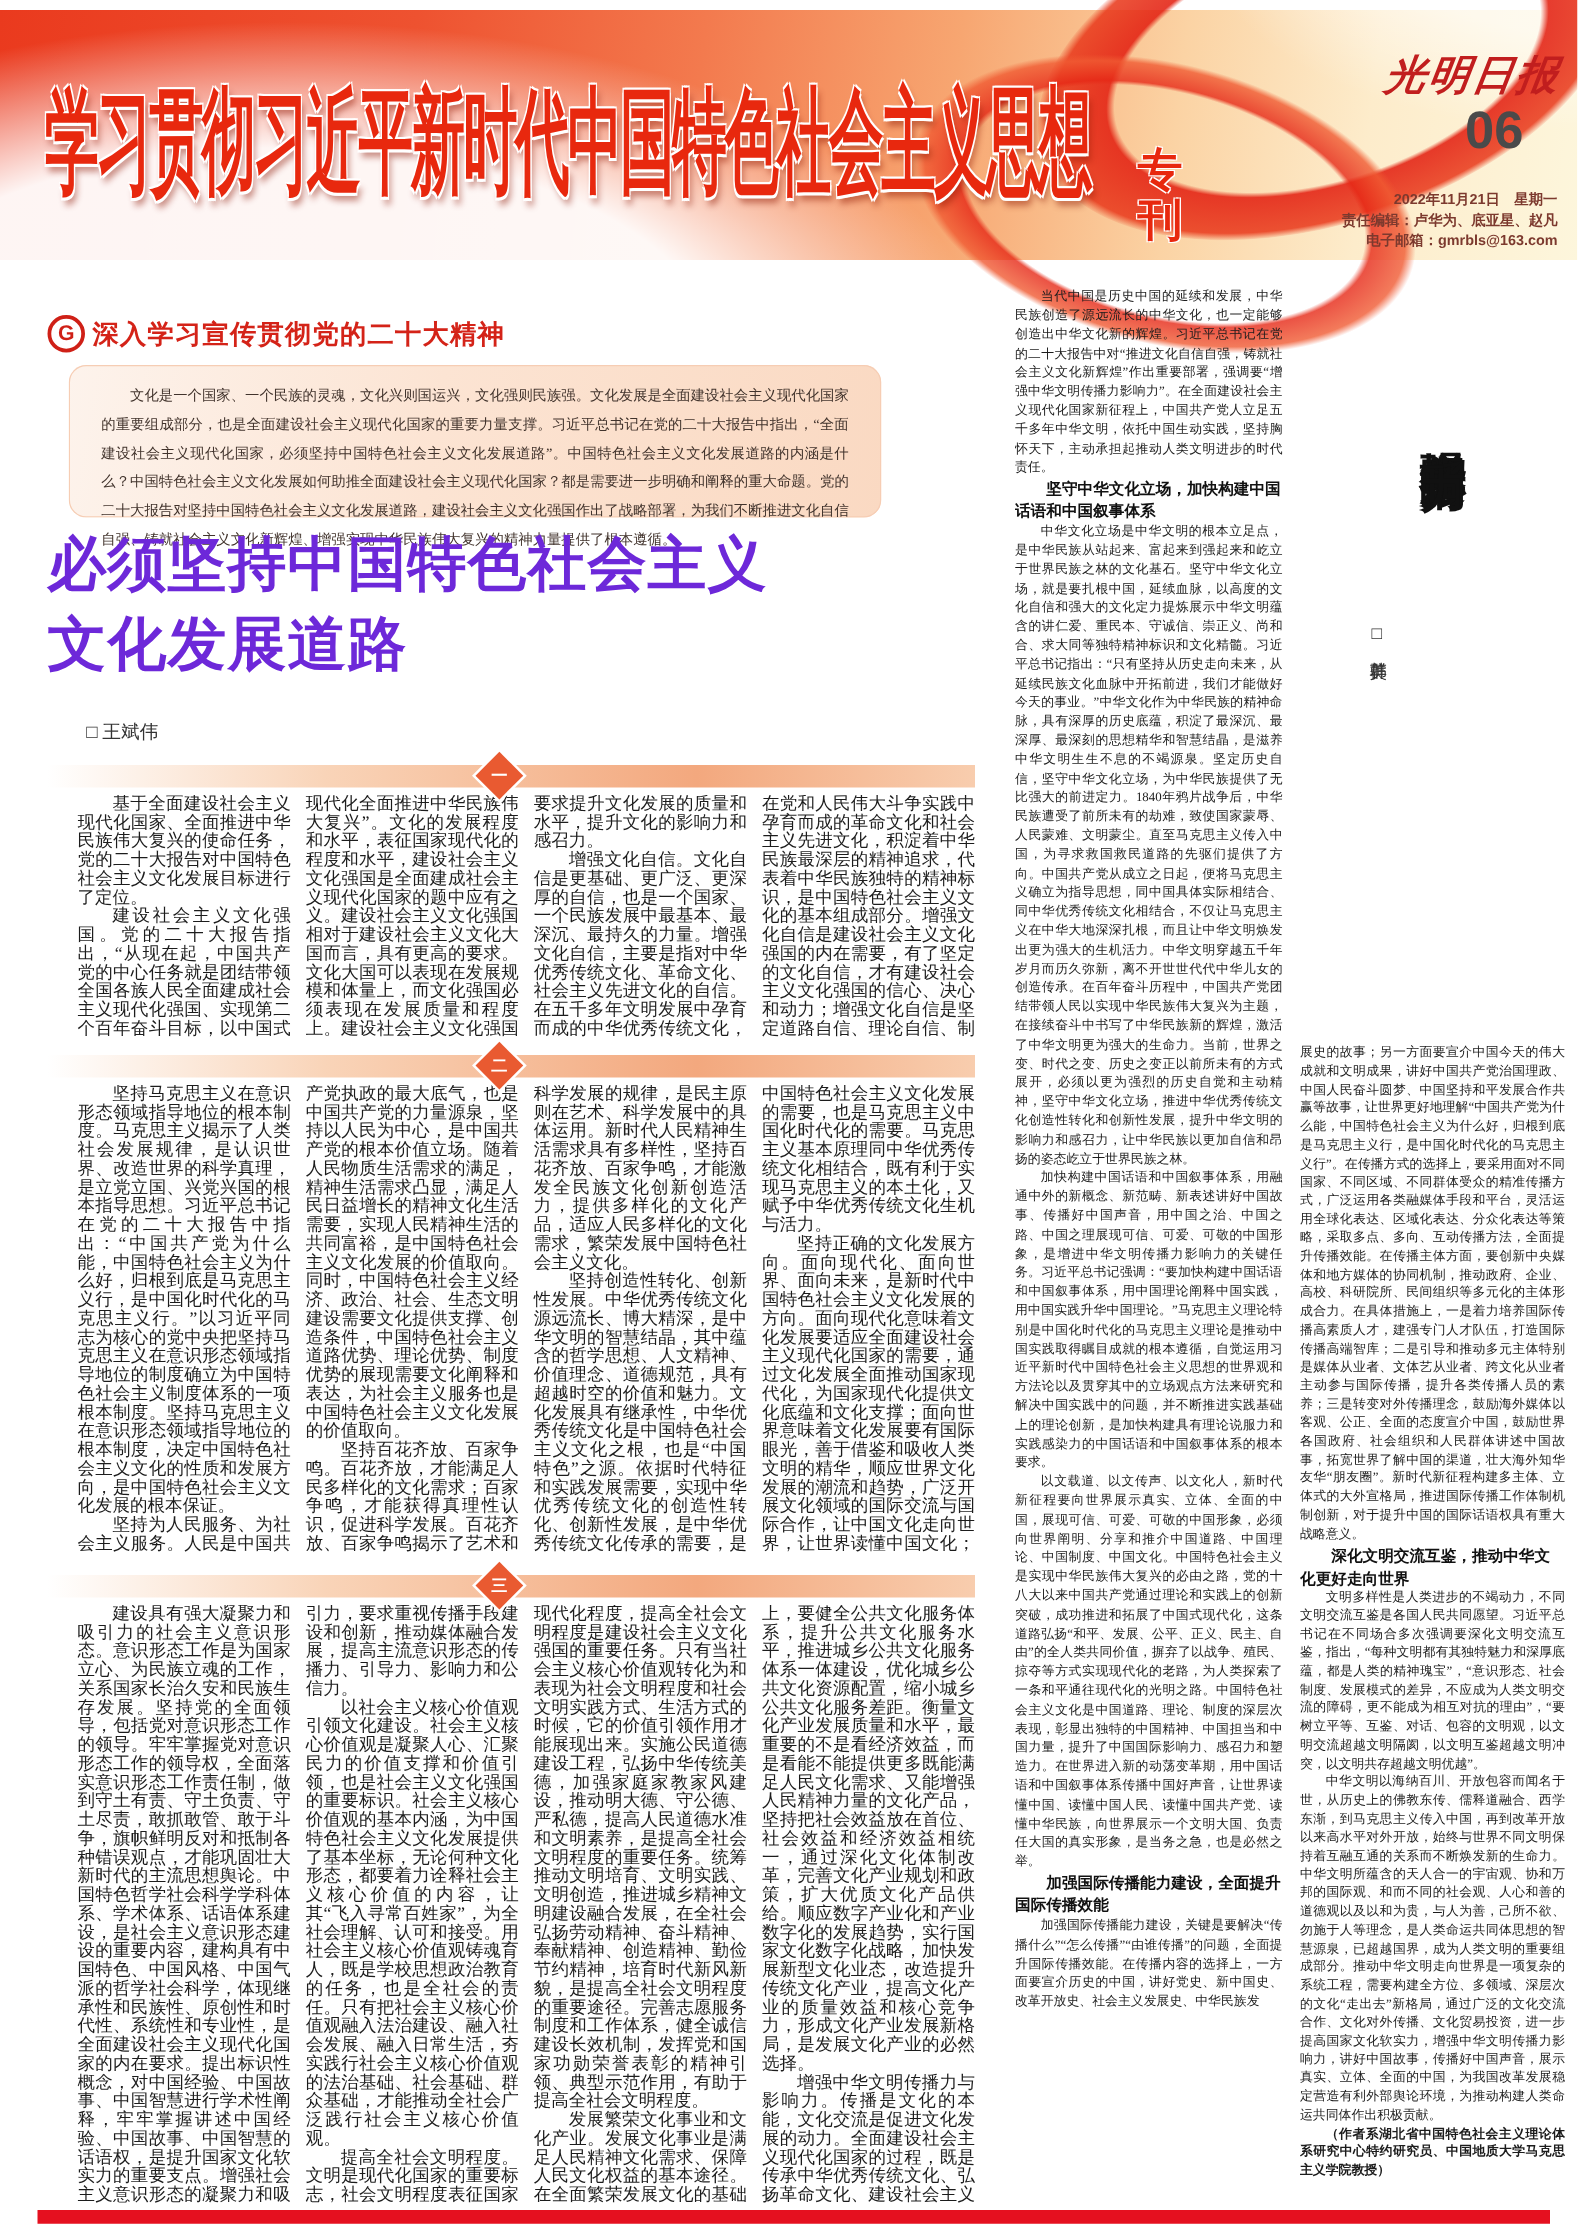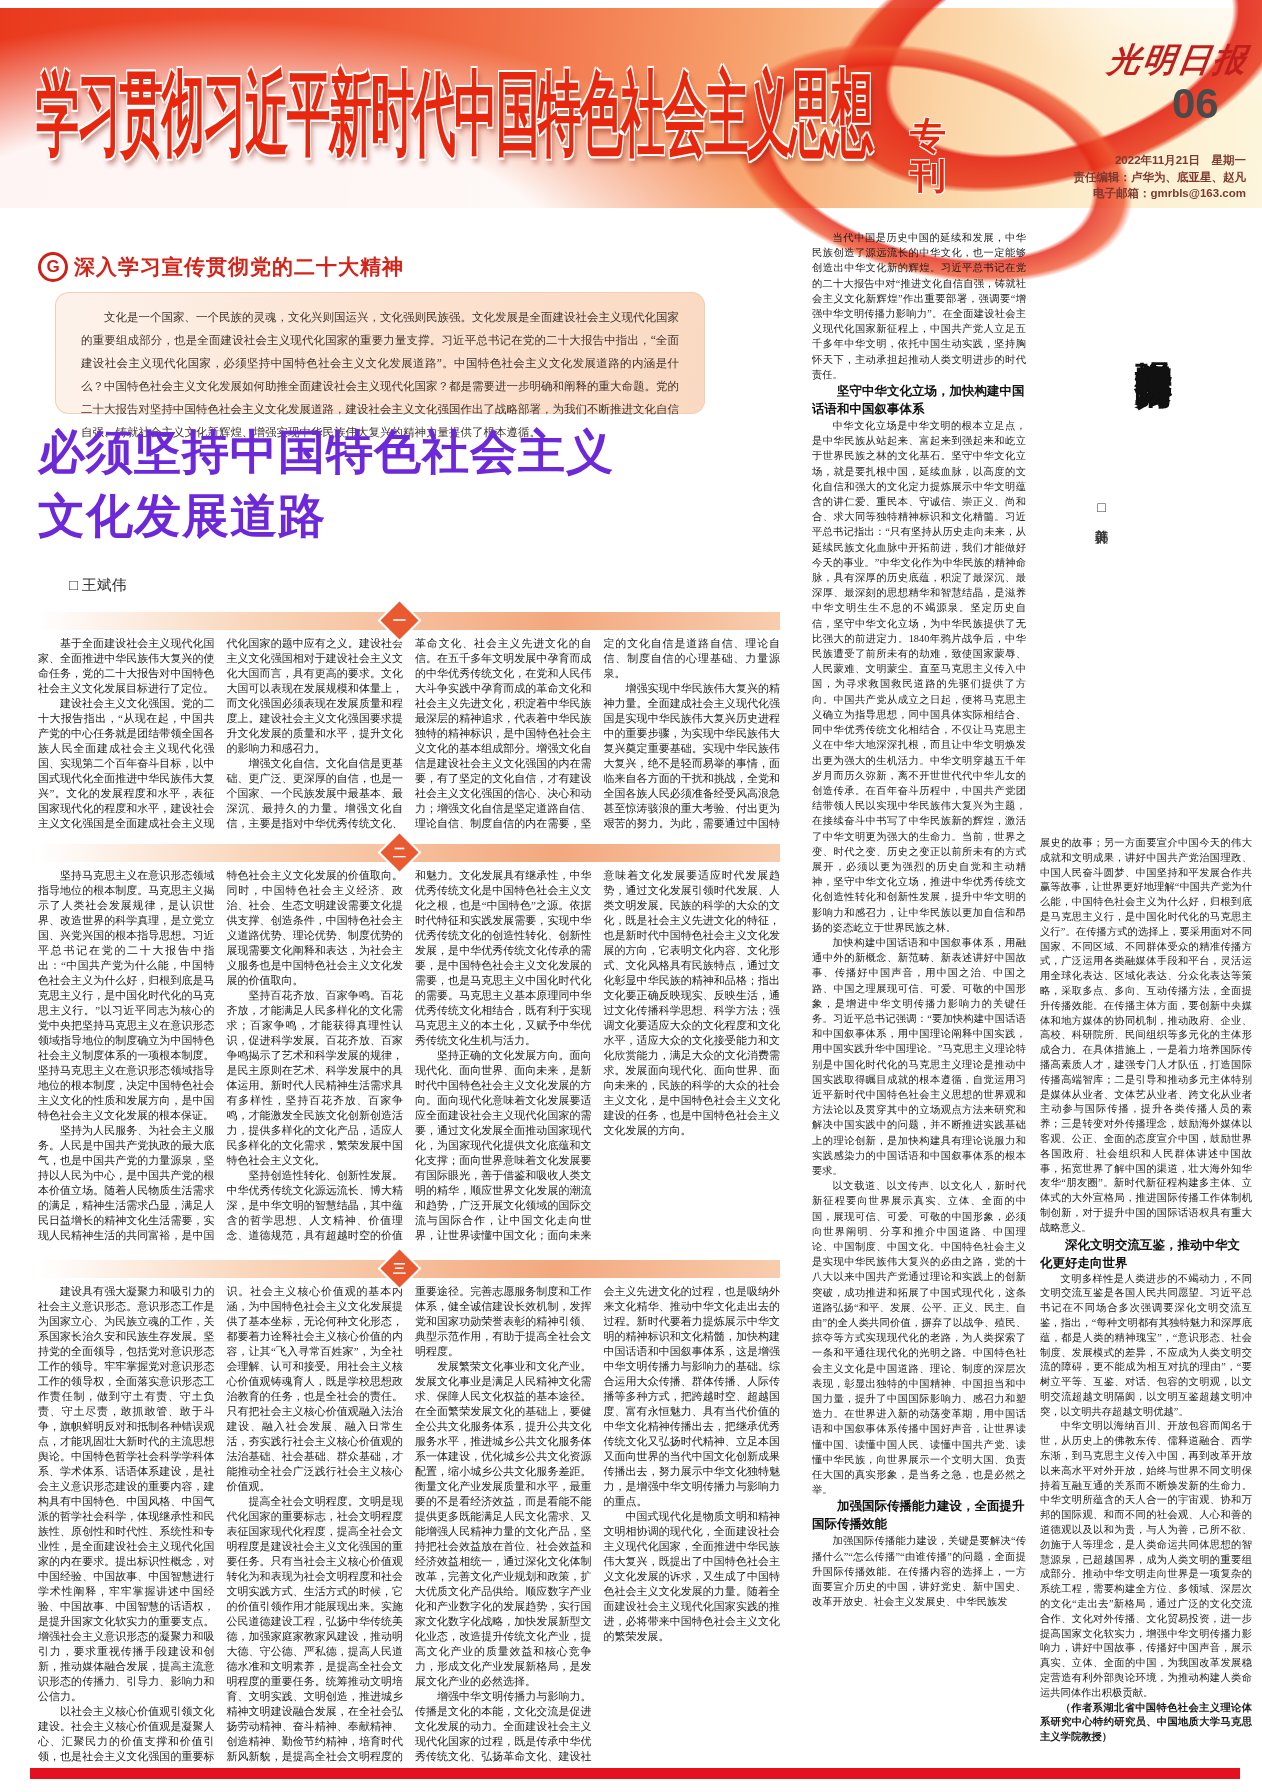--- a/index.html
+++ b/index.html
@@ -51,21 +51,21 @@
   #main-body{position:absolute;left:38px;top:606px;width:742px;}
   .divider{position:relative;height:22px;margin:4px 0;}
   .divider .bar{position:absolute;left:0;right:0;top:2px;height:18px;
     background:linear-gradient(to right,rgba(250,216,190,0) 0%,#f9d4b8 30%,#f3a87e 70%,#f8cdae 100%);}
   .divider .diamond{position:absolute;left:348px;top:-3px;width:27px;height:27px;background:#e95a31;
     transform:rotate(45deg);box-shadow:0 0 0 2px #fff;}
   .divider .diamond span{position:absolute;inset:0;display:flex;align-items:center;justify-content:center;
     transform:rotate(-45deg);color:#fff;font-size:13px;font-weight:700;
     font-family:"Liberation Sans","DejaVu Sans",sans-serif;}
   .cols{column-count:4;column-gap:12px;column-fill:auto;overflow:hidden;
-    font-size:11px;line-height:15px;text-align:justify;color:#1c1c1c;}
+    font-size:14px;line-height:15px;text-align:justify;color:#1c1c1c;margin-left:24px;}
   #sec1{height:202px;}
   #sec2{height:386px;}
   #sec3{height:482px;}
   .cols p{margin:0;text-indent:2em;}
   .attr{font-family:"Liberation Sans","DejaVu Sans",sans-serif;font-weight:700;text-indent:1em;}
   
   .rcol{position:absolute;overflow:hidden;font-size:10.3px;line-height:15.2px;text-align:justify;color:#1c1c1c;}
   #rcol1{left:812px;top:230px;width:214px;height:1518px;}
   #rcol2{left:1040px;top:836px;width:212px;height:912px;line-height:14.8px;}
   .rcol p{margin:0;text-indent:2em;}

